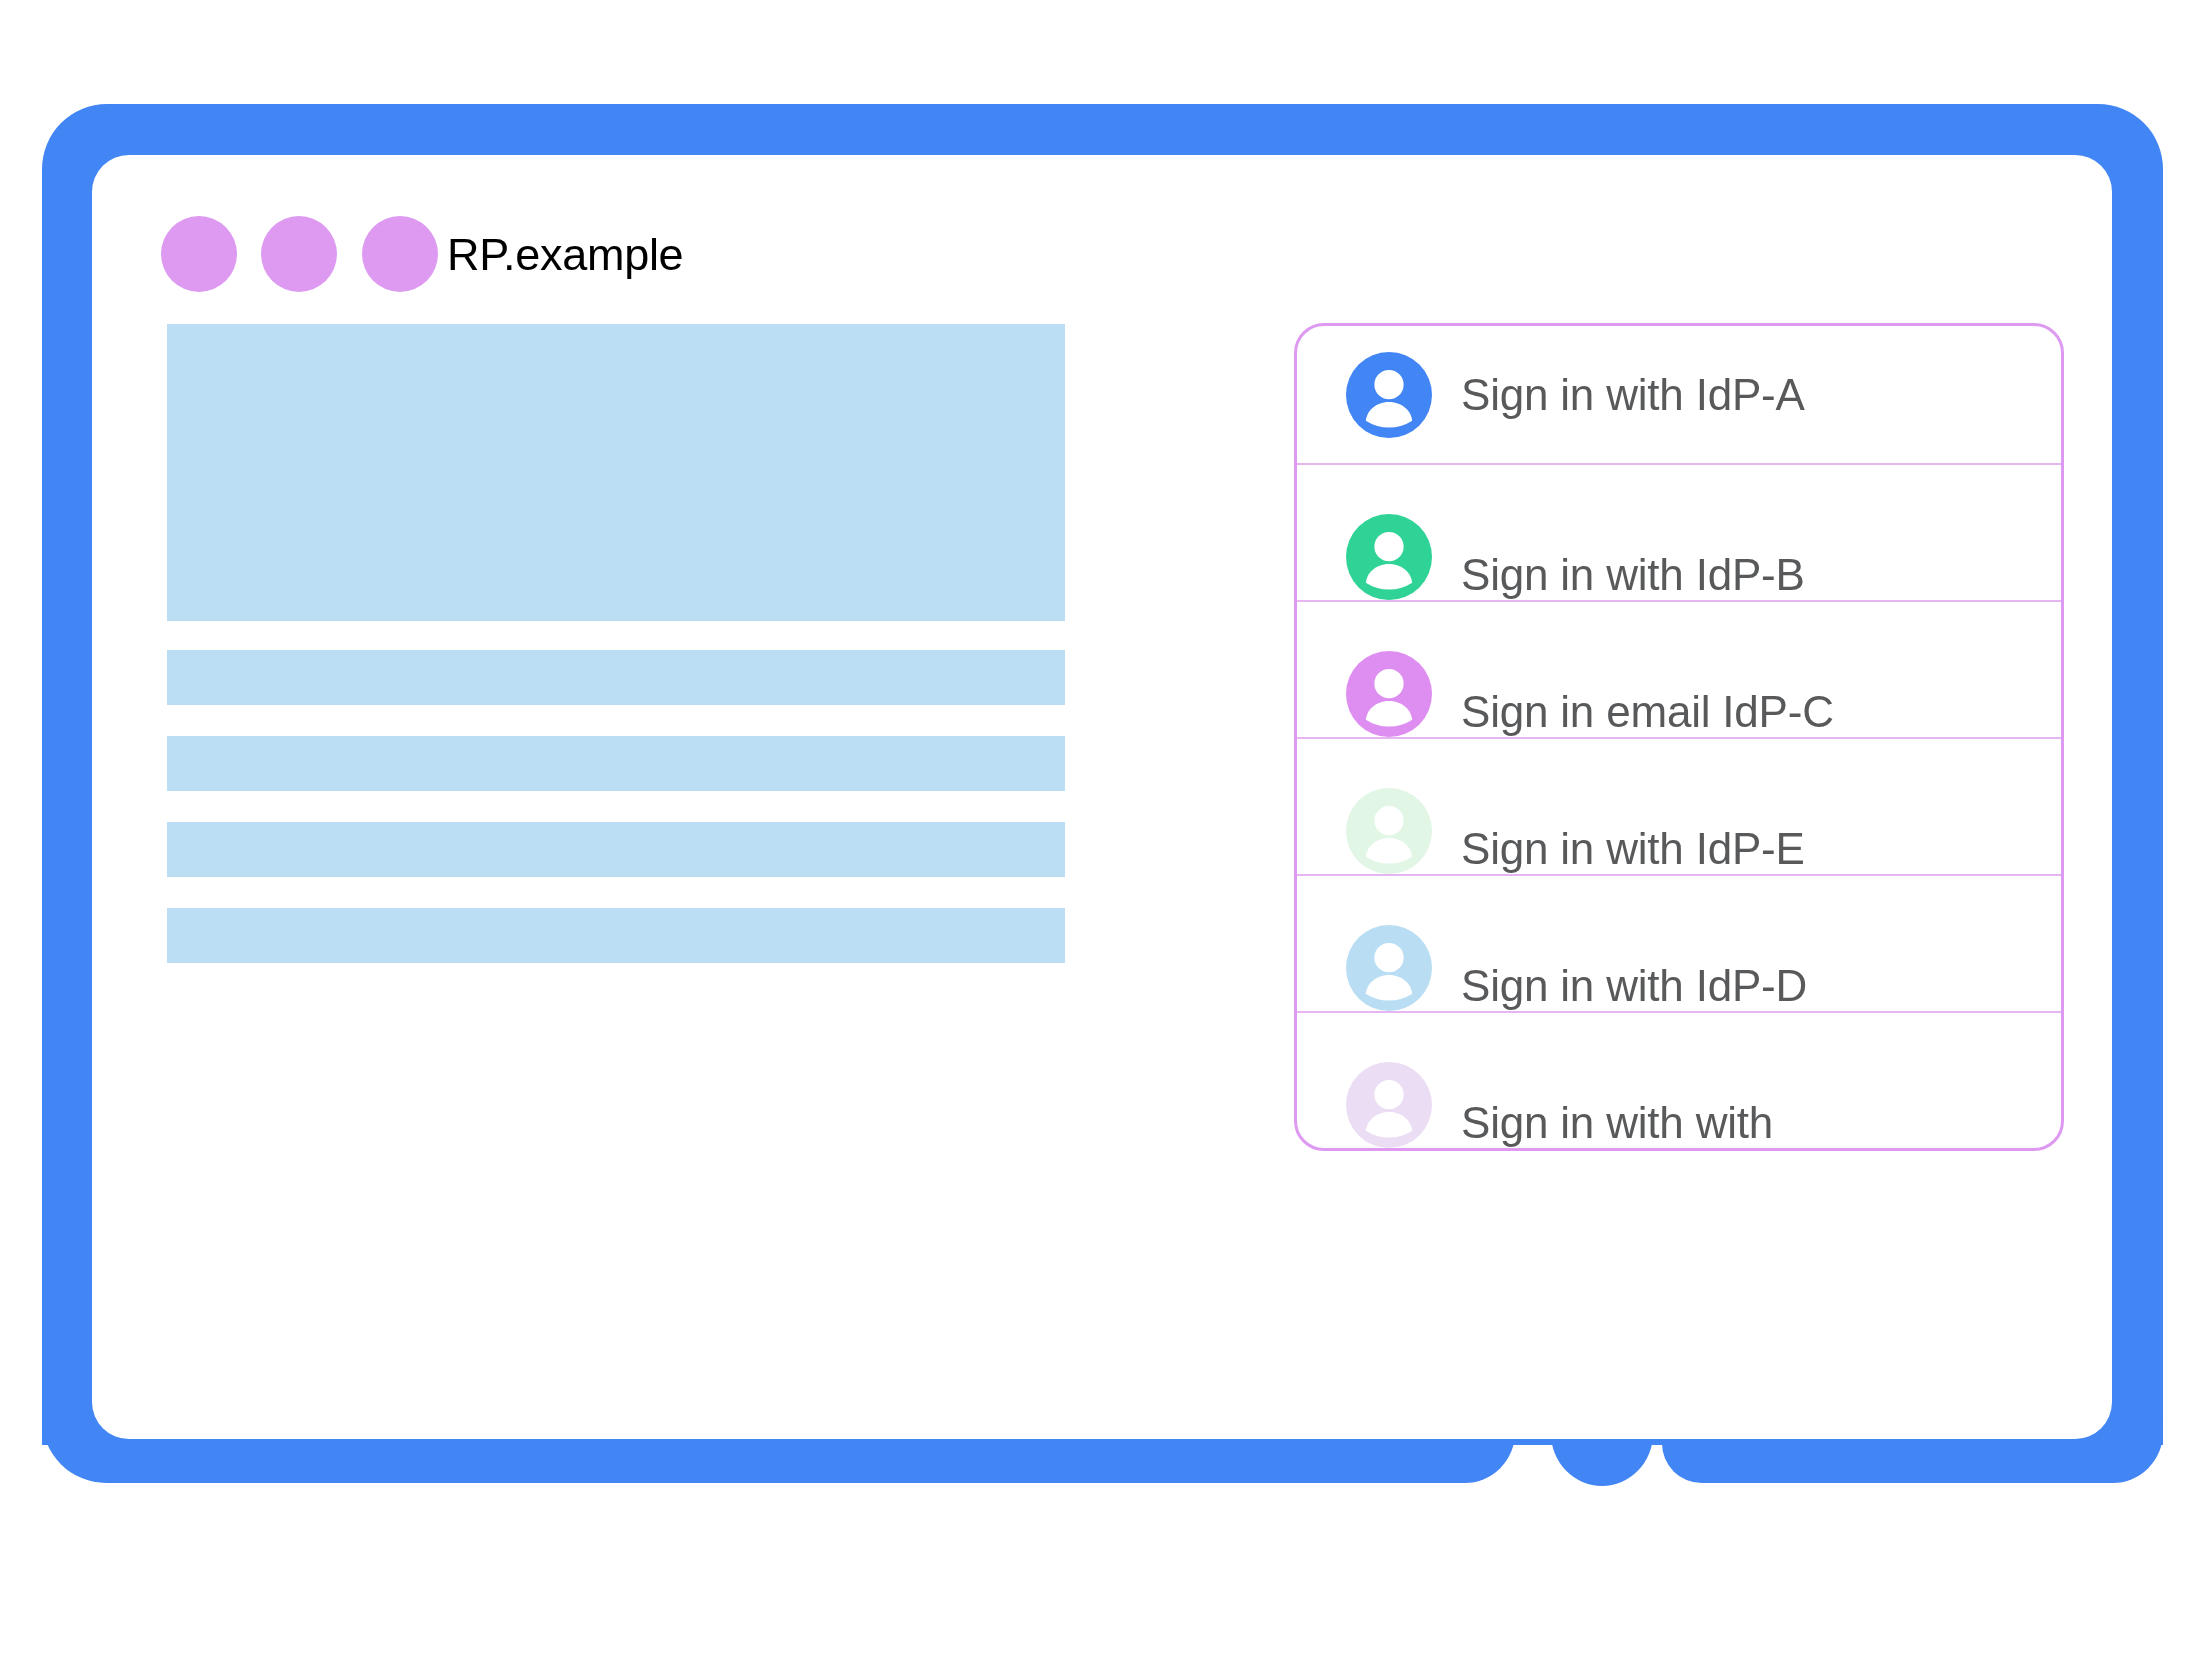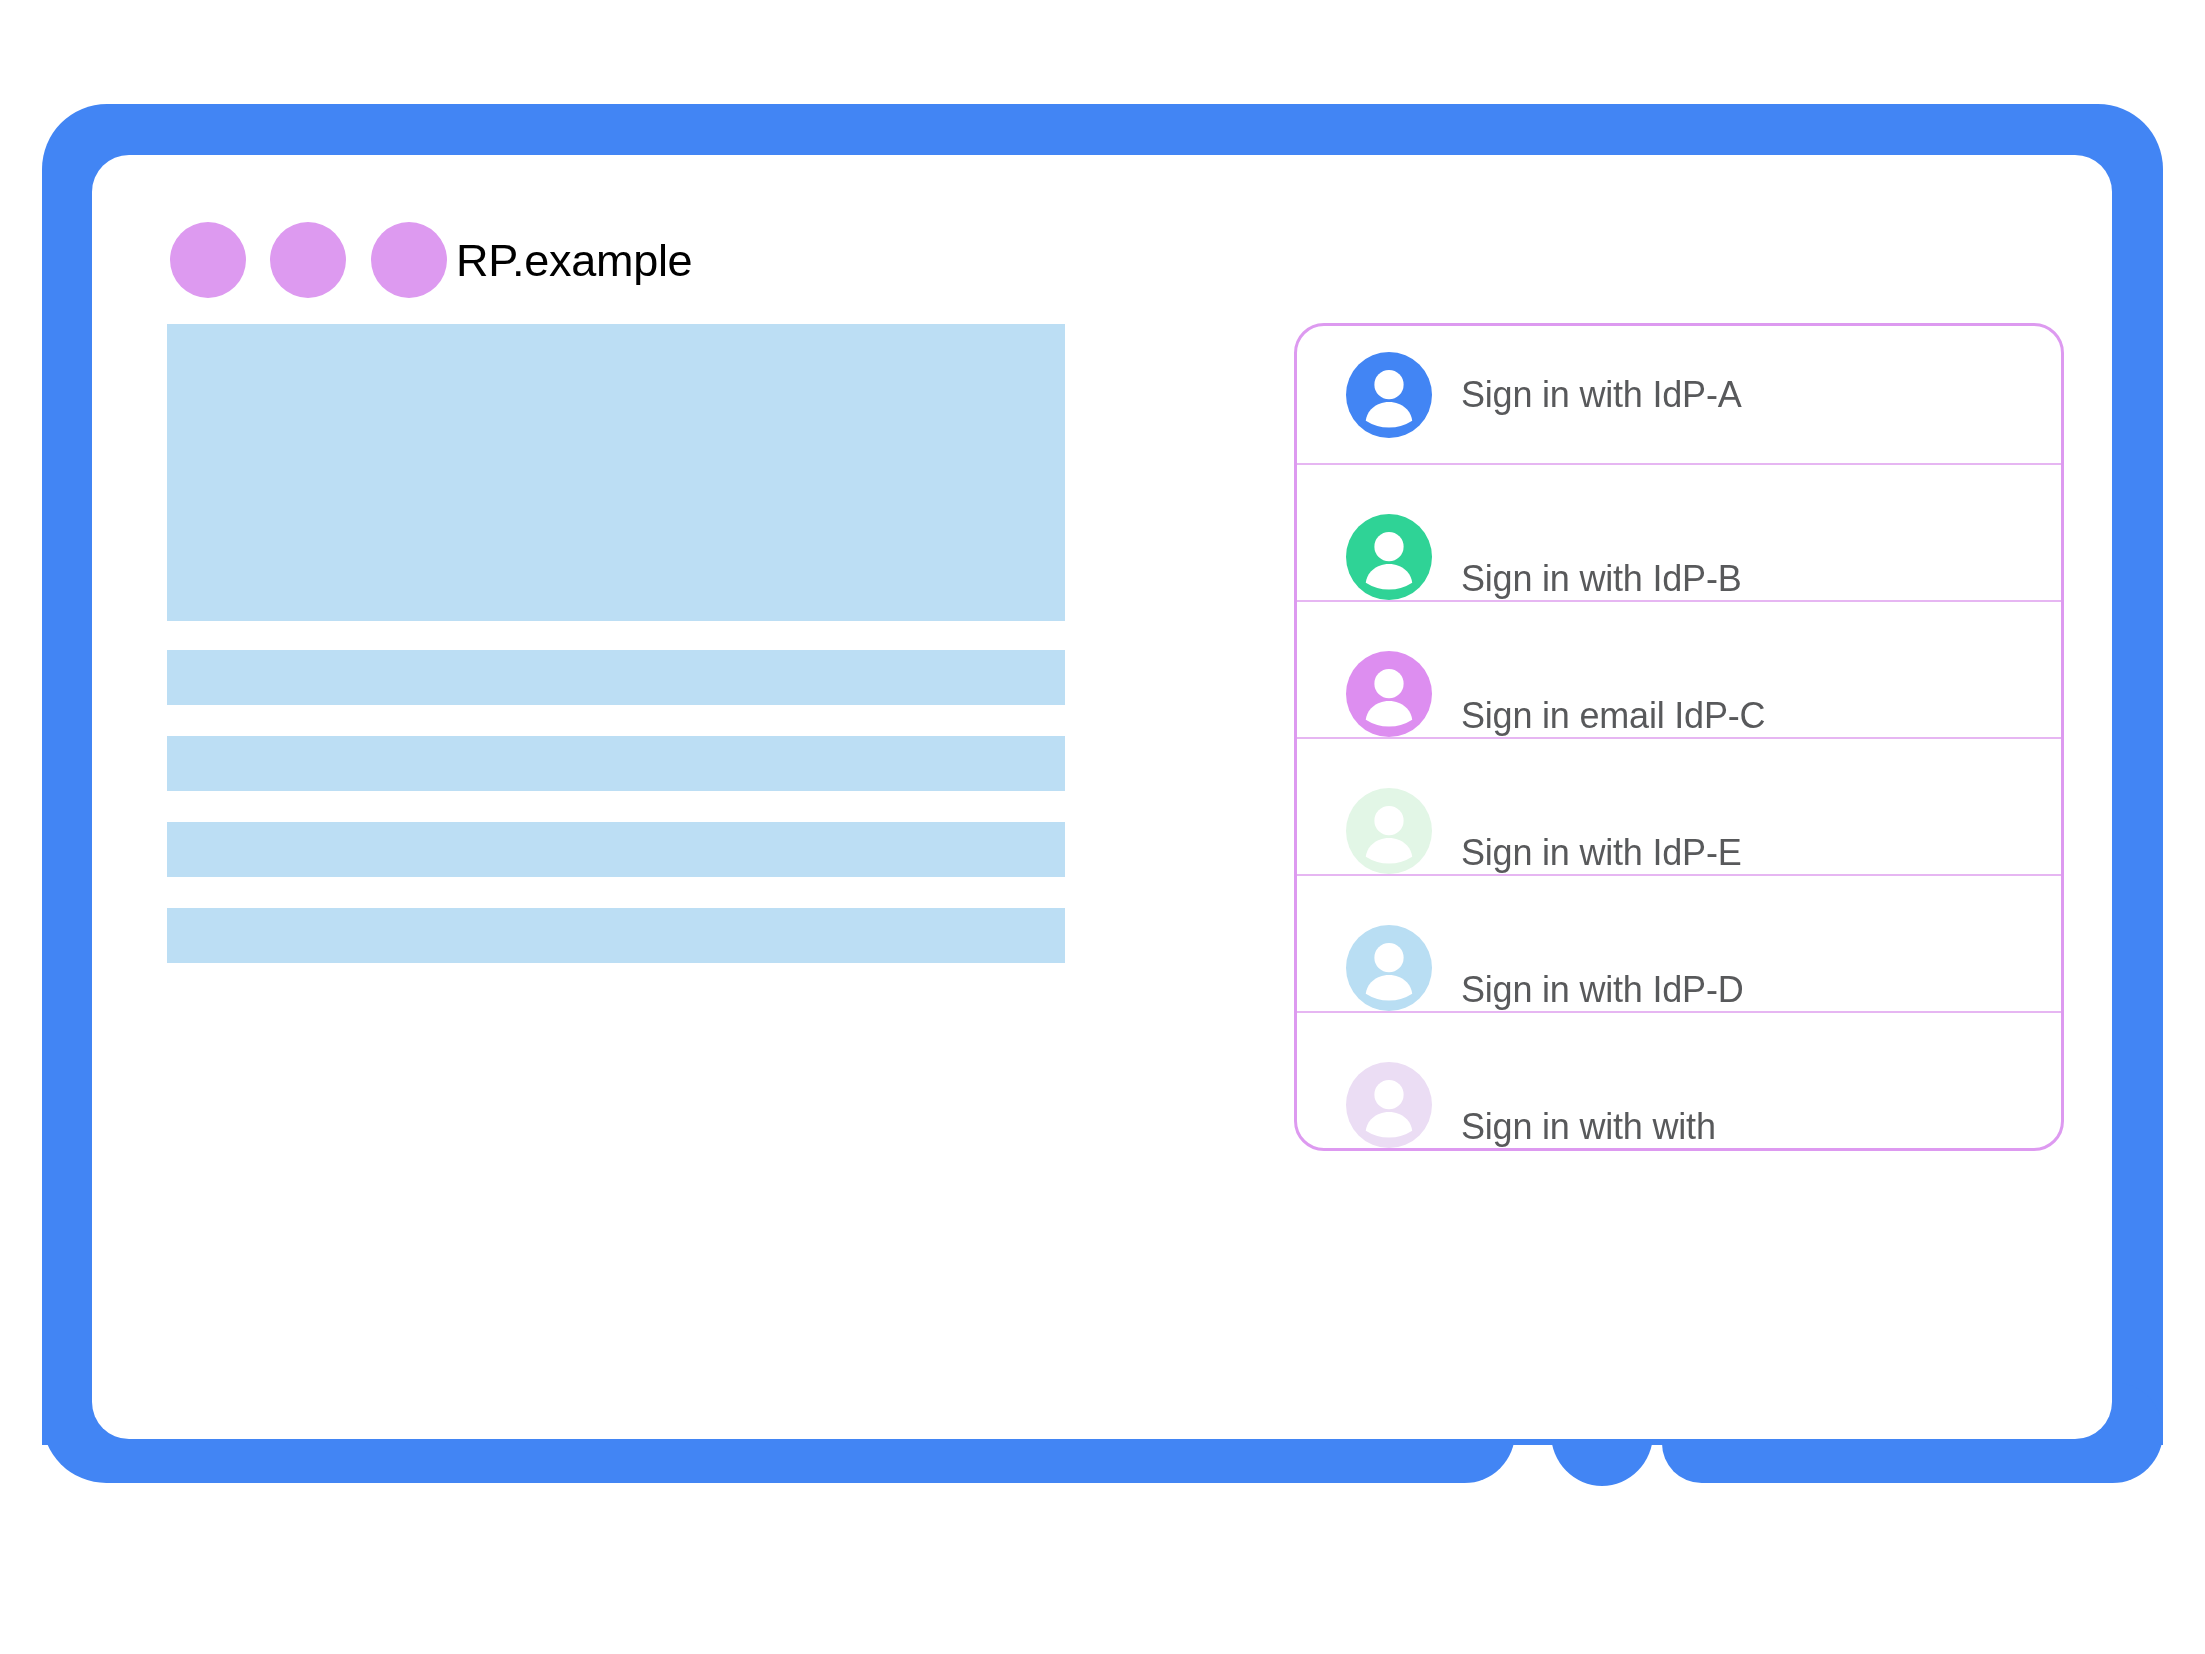--- a/index.html
+++ b/index.html
@@ -73,24 +73,23 @@
     height: 1284px;
     background: #ffffff;
     border-radius: 37px;
     overflow: hidden;
   }
 
   
   .titlebar {
     position: absolute;
     left: 0;
-    top: 16px;
+    top: 10px;
     width: 100%;
     height: 157px;
-    margin-left: 9px;
   }
   .dot {
     position: absolute;
     top: 51px;
     width: 76px;
     height: 76px;
     border-radius: 50%;
     background: #dd9af0;
   }
   .dot-1 { left: 69px; }
@@ -151,21 +150,21 @@
   .avatar {
     flex: 0 0 auto;
     width: 86px;
     height: 86px;
     border-radius: 50%;
     position: relative;
     margin-right: 29px;
   }
   .avatar svg { display: block; width: 100%; height: 100%; }
   .chooser-label {
-    font-size: 36px;
+    font-size: 44px;
     color: #58595b;
     letter-spacing: -0.2px;
     white-space: nowrap;
   }
 </style>
 </head>
 <body>
 
 <div class="device">
 

